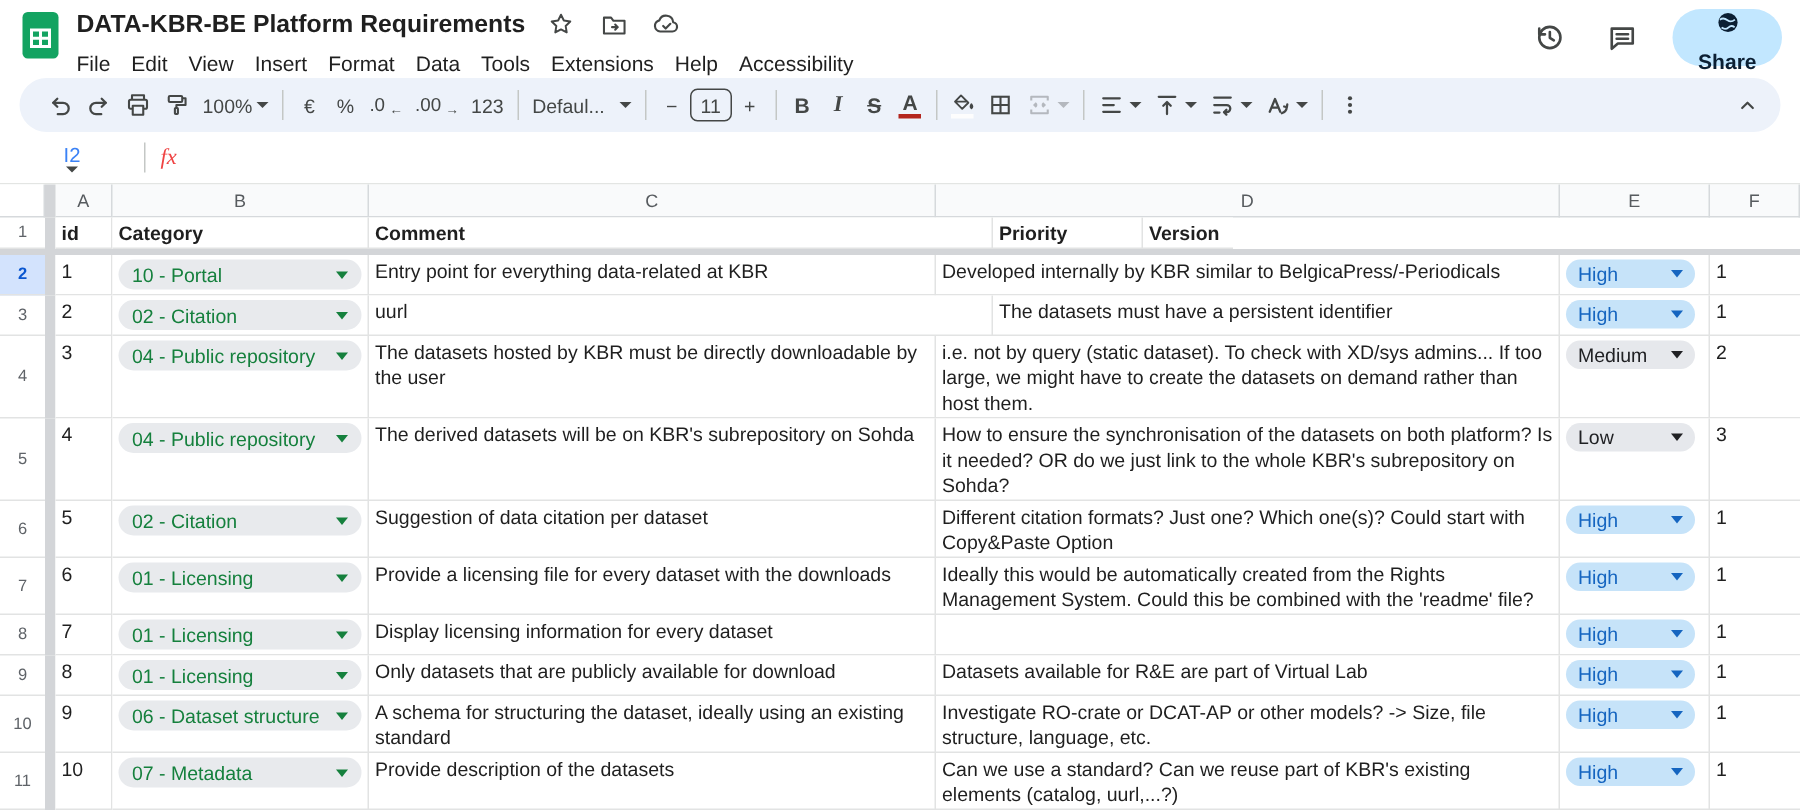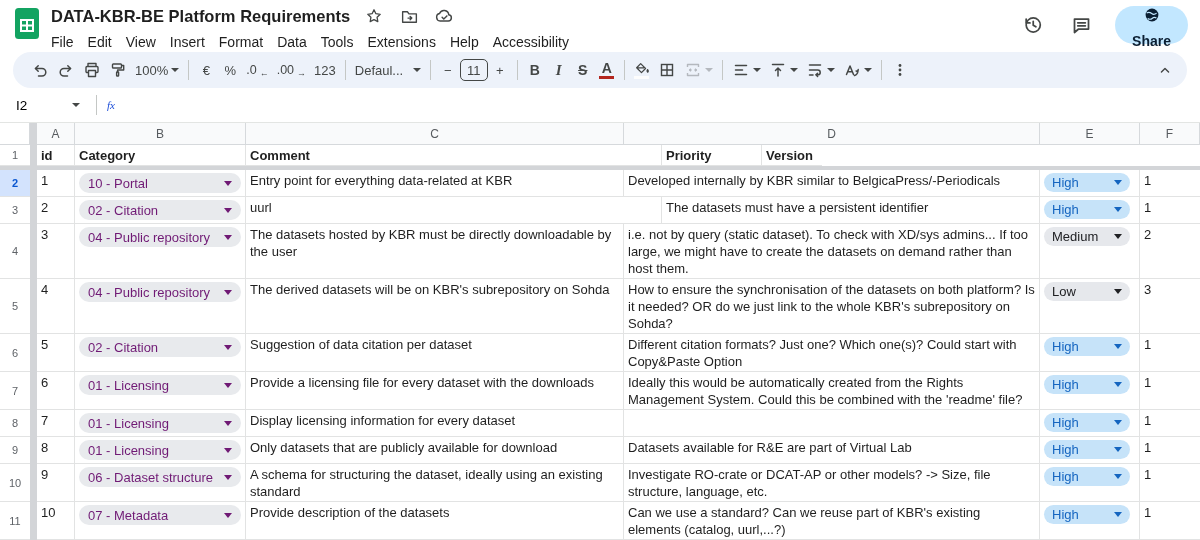--- a/index.html
+++ b/index.html
@@ -41,41 +41,41 @@
   .a-color .bar{width:15px;height:3px;background:#b3261e;margin-top:1px;}
   .fill-bar{width:15px;height:3px;background:#fdfdfd;margin-top:1px;}
   .numfmt{position:relative;font-size:12.5px;}
   .numfmt .mini{font-size:9px;position:relative;top:3px;}
   .spacer{flex:1;}
   .strike{text-decoration:line-through;font-weight:700;font-size:14px;font-style:normal;}
   .ital{font-style:italic;font-family:"Liberation Serif",serif;font-weight:700;font-size:15px;}
   
   .fbar{height:35px;display:flex;align-items:center;padding-left:12px;border-bottom:1px solid #e3e5e3;}
   .name-box{width:74px;display:flex;align-items:center;justify-content:space-between;font-size:13.5px;
-    color:#000000;padding:0 6px 0 4px;}
-  .fx{font-family:"Liberation Serif",serif;font-style:italic;font-size:11px;color:#1d4ed8;}
+    color:#3b82f6;padding:0 6px 0 4px;flex-direction:column;}
+  .fx{font-family:"Liberation Serif",serif;font-style:italic;font-size:15px;color:#ef4444;}
   
   .sheet{position:relative;}
   .letters-row{display:flex;height:22px;background:#f9fafb;font-size:12px;color:#575b5f;}
   .letters-row .hcell{border-right:1px solid var(--band-line);border-bottom:1px solid var(--band-line);
     display:flex;align-items:center;justify-content:center;}
   .corner{width:30px;background:#fff;border-right:0;border-bottom:1px solid var(--band-line);}
   .freeze{width:7px;background:var(--freeze);flex:0 0 auto;}
   .freeze-h{height:4px;background:var(--freeze);}
   .row{display:flex;align-items:stretch;background:#fff;}
   .c{border-right:1px solid var(--grid-line);border-bottom:1px solid var(--grid-line);
     padding:2px 4px 1px;font-size:13px;line-height:17px;overflow:hidden;background:#fff;}
   .gut{width:30px;display:flex;align-items:center;justify-content:center;font-size:11px;color:#5f6368;
     border-right:0;border-bottom:1px solid var(--grid-line);padding:0;}
   .gut.sel{background:var(--sel-bg);color:var(--sel-text);font-weight:700;}
   .ca{width:38px;} .cb{width:171px;padding:3px 4px;} .cc{width:378px;} .cd{width:416px;}
   .ce{width:100px;padding-top:3px;} .cf{width:60px;border-right:0;}
   .hdr .c{font-weight:700;}
   .chip{display:flex;align-items:center;justify-content:space-between;gap:4px;background:var(--chip-bg);
-    border-radius:13px;padding:1px 9px;min-height:20px;width:100%;color:#701a75;}
+    border-radius:13px;padding:1px 9px;min-height:20px;width:100%;color:#15803d;}
   .chip .txt{flex:1;}
   .tri{width:0;height:0;border-left:4.5px solid transparent;border-right:4.5px solid transparent;
     border-top:5px solid currentColor;flex:0 0 auto;}
   .pchip{display:inline-flex;align-items:center;justify-content:space-between;border-radius:11px;
     padding:1px 8px;width:86px;min-height:19px;font-size:13px;}
   .p-high{background:var(--phigh-bg);color:var(--phigh-text);}
   .p-neutral{background:#e6e8ec;color:#202124;}
 </style>
 </head>
 <body>

